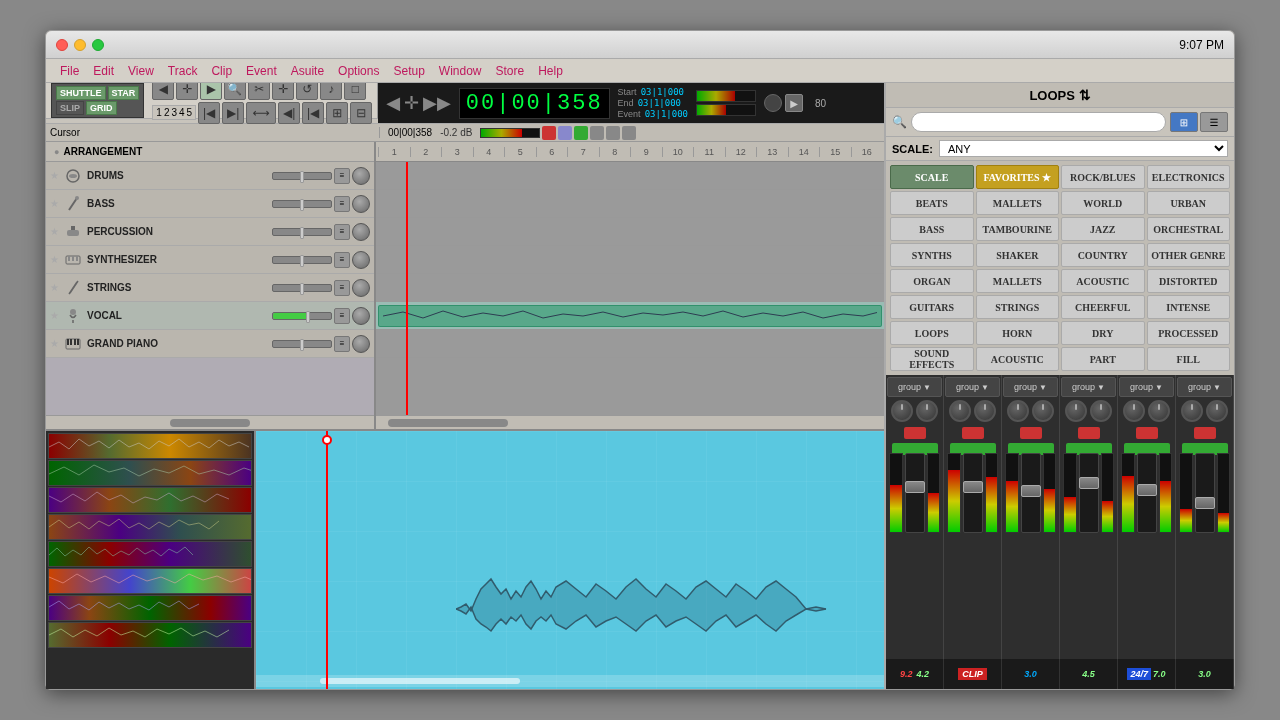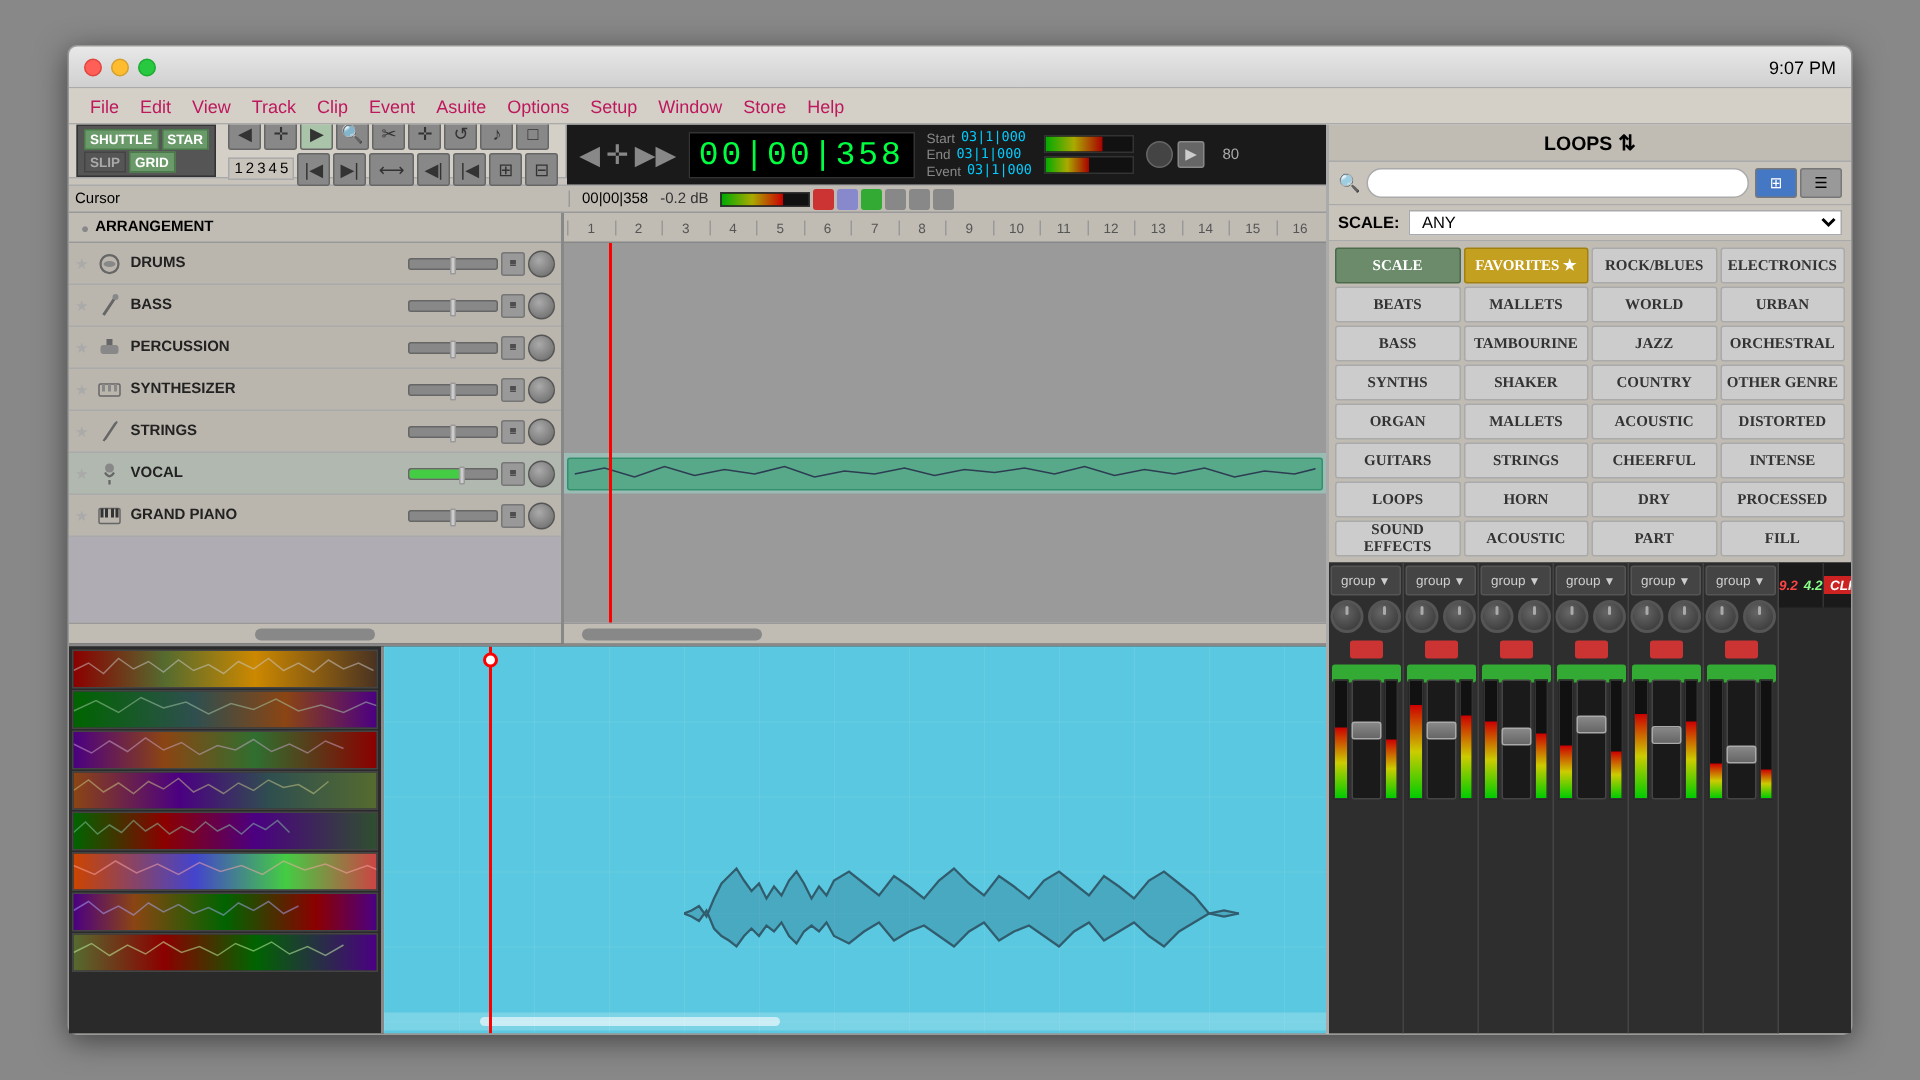--- a/index.html
+++ b/index.html
@@ -343,21 +343,21 @@
       height: 24px;
       display: flex;
       align-items: center;
       justify-content: center;
       font-family: Liberation Serif, serif;
     }
     .genre-btn.active-scale { background: #6b8b6b; color: white; border-color: #4a6a4a; }
     .genre-btn.active-fav { background: #c4a020; color: white; border-color: #a08010; }
     .mixer-section {
       display: flex;
-      flex-direction: row;
+      flex-direction: column;
       background: #2a2a2a;
       flex: 1;
     }
     .mixer-channels {
       display: flex;
       flex: 1;
     }
     .mixer-channel {
       flex: 1;
       display: flex;

